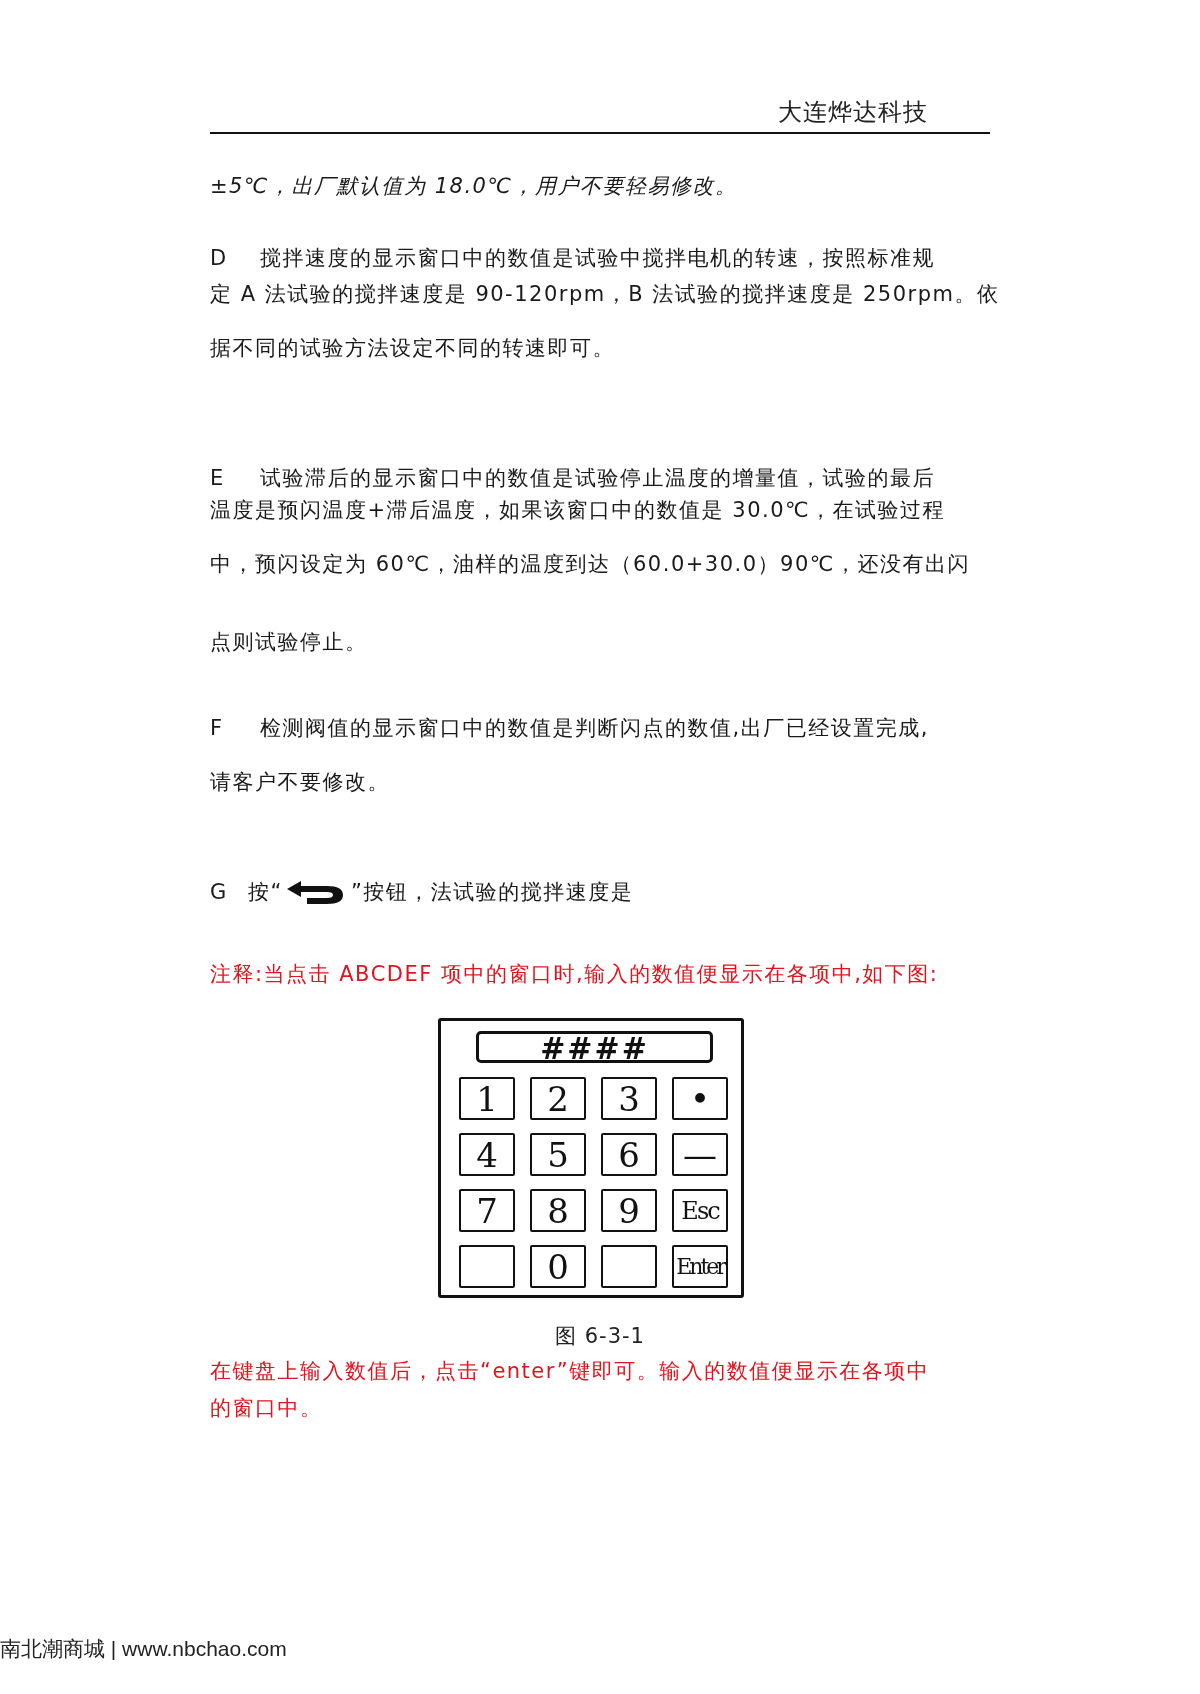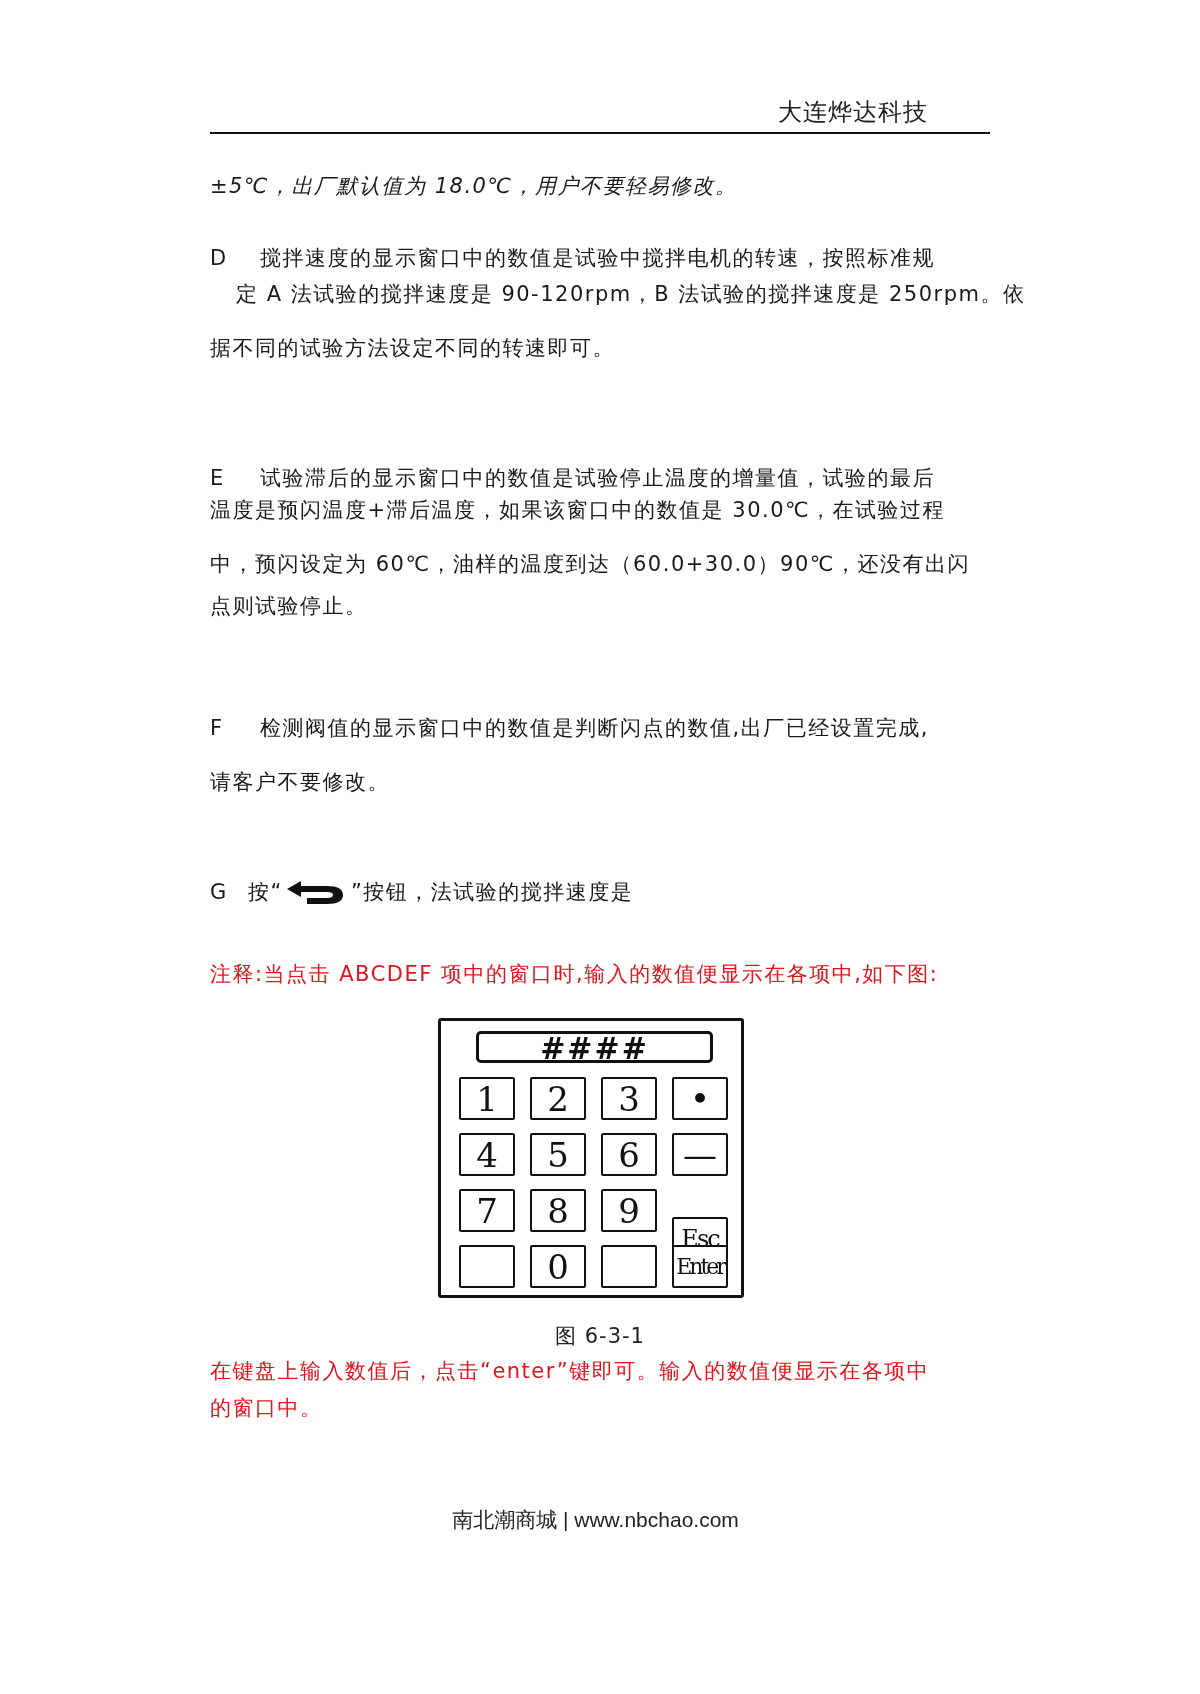--- a/index.html
+++ b/index.html
@@ -12,42 +12,42 @@
   .red { color:#e0141e; }
   .lbl { display:inline-block; width:50px; }
   .back-icon { display:inline-block; vertical-align:middle; width:64px; height:26px; margin:0 2px; }
   .keypad { left:438px; top:1018px; width:306px; height:280px; border:3px solid #111; border-radius:3px; box-sizing:border-box; background:#fff; }
   .kp-display { position:absolute; left:35px; top:10px; width:237px; height:32px; border:3px solid #111; border-radius:5px; box-sizing:border-box;
                 font-family:"DejaVu Serif", serif; font-size:30px; font-weight:bold; text-align:center; line-height:30px; letter-spacing:2px; color:#111; }
   .kp-key { position:absolute; width:56px; height:43px; border:2px solid #111; border-radius:2px; box-sizing:border-box; background:#fff;
             font-family:"DejaVu Serif", serif; font-size:34px; text-align:center; line-height:40px; color:#111; }
   .kp-key.small { font-size:24px; letter-spacing:-2px; transform-origin:center; }
   .caption { left:0; width:1200px; text-align:center; top:1322px; font-size:21px; color:#222; letter-spacing:1px; }
-  .footer { left:0; width:1191px; text-align:center; top:1506px; font-size:21px; color:#222; font-family:"Liberation Sans", sans-serif; }
+  .footer { left:0; width:1191px; text-align:left; top:1635px; font-size:21px; color:#222; font-family:"Liberation Sans", sans-serif; }
 </style>
 </head>
 <body>
 
 <div class="abs hdr-title">大连烨达科技</div>
 <div class="abs hdr-rule"></div>
 
 <div class="abs line" style="top:172px;font-style:italic;">±5℃，出厂默认值为 18.0℃，用户不要轻易修改。</div>
 
 <div class="abs line" style="top:244px;">
   <span class="lbl">D</span><span>搅拌速度的显示窗口中的数值是试验中搅拌电机的转速，按照标准规</span>
 </div>
-<div class="abs line" style="top:280px;margin-left:26px;">定 A 法试验的搅拌速度是 90-120rpm，B 法试验的搅拌速度是 250rpm。依</div>
+<div class="abs line" style="top:280px;">定 A 法试验的搅拌速度是 90-120rpm，B 法试验的搅拌速度是 250rpm。依</div>
 <div class="abs line" style="top:334px;">据不同的试验方法设定不同的转速即可。</div>
 
 <div class="abs line" style="top:464px;">
   <span class="lbl">E</span><span>试验滞后的显示窗口中的数值是试验停止温度的增量值，试验的最后</span>
 </div>
 <div class="abs line" style="top:496px;">温度是预闪温度+滞后温度，如果该窗口中的数值是 30.0℃，在试验过程</div>
 <div class="abs line" style="top:550px;">中，预闪设定为 60℃，油样的温度到达（60.0+30.0）90℃，还没有出闪</div>
-<div class="abs line" style="top:592px;">点则试验停止。</div>
+<div class="abs line" style="top:628px;">点则试验停止。</div>
 
 <div class="abs line" style="top:714px;">
   <span class="lbl">F</span><span>检测阀值的显示窗口中的数值是判断闪点的数值,出厂已经设置完成,</span>
 </div>
 <div class="abs line" style="top:768px;">请客户不要修改。</div>
 
 <div class="abs line" style="top:878px;">
   <span class="lbl" style="width:38px;">G</span><span>按“</span><span class="back-icon"><svg width="64" height="26" viewBox="0 0 64 26">
         <path d="M2 9 L16 1 L16 6 L42 6 Q58 6 58 15 Q58 24 42 24 L22 24 L22 18 L42 18 Q48 18 48 15 Q48 12 42 12 L16 12 L16 17 Z" fill="#111"></path>
       </svg></span><span>”按钮，法试验的搅拌速度是</span>
@@ -64,21 +64,21 @@
   <div class="kp-key" style="left:231px;top:56px;">•</div>
 
   <div class="kp-key" style="left:18px;top:112px;">4</div>
   <div class="kp-key" style="left:89px;top:112px;">5</div>
   <div class="kp-key" style="left:160px;top:112px;">6</div>
   <div class="kp-key" style="left:231px;top:112px;">—</div>
 
   <div class="kp-key" style="left:18px;top:168px;">7</div>
   <div class="kp-key" style="left:89px;top:168px;">8</div>
   <div class="kp-key" style="left:160px;top:168px;">9</div>
-  <div class="kp-key small" style="left:231px;top:168px;margin-top:28px;">Esc</div>
+  <div class="kp-key small" style="left:231px;top:168px;">Esc</div>
 
   <div class="kp-key" style="left:18px;top:224px;"></div>
   <div class="kp-key" style="left:89px;top:224px;">0</div>
   <div class="kp-key" style="left:160px;top:224px;"></div>
   <div class="kp-key small" style="left:231px;top:224px;font-size:22px;letter-spacing:-3px;">Enter</div>
 </div>
 
 <div class="abs caption">图 6-3-1</div>
 
 <div class="abs line red" style="top:1357px;">在键盘上输入数值后，点击“enter”键即可。输入的数值便显示在各项中</div>

